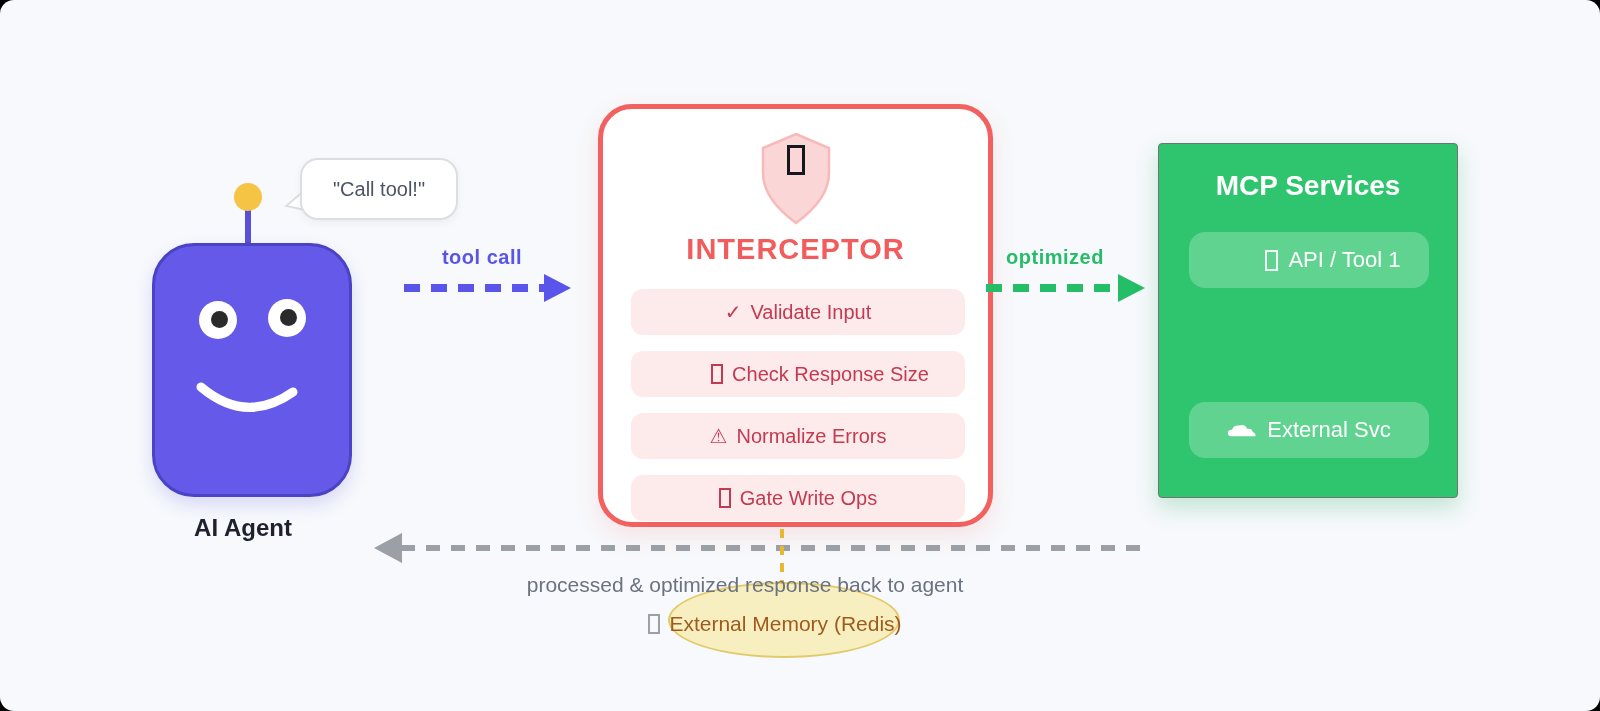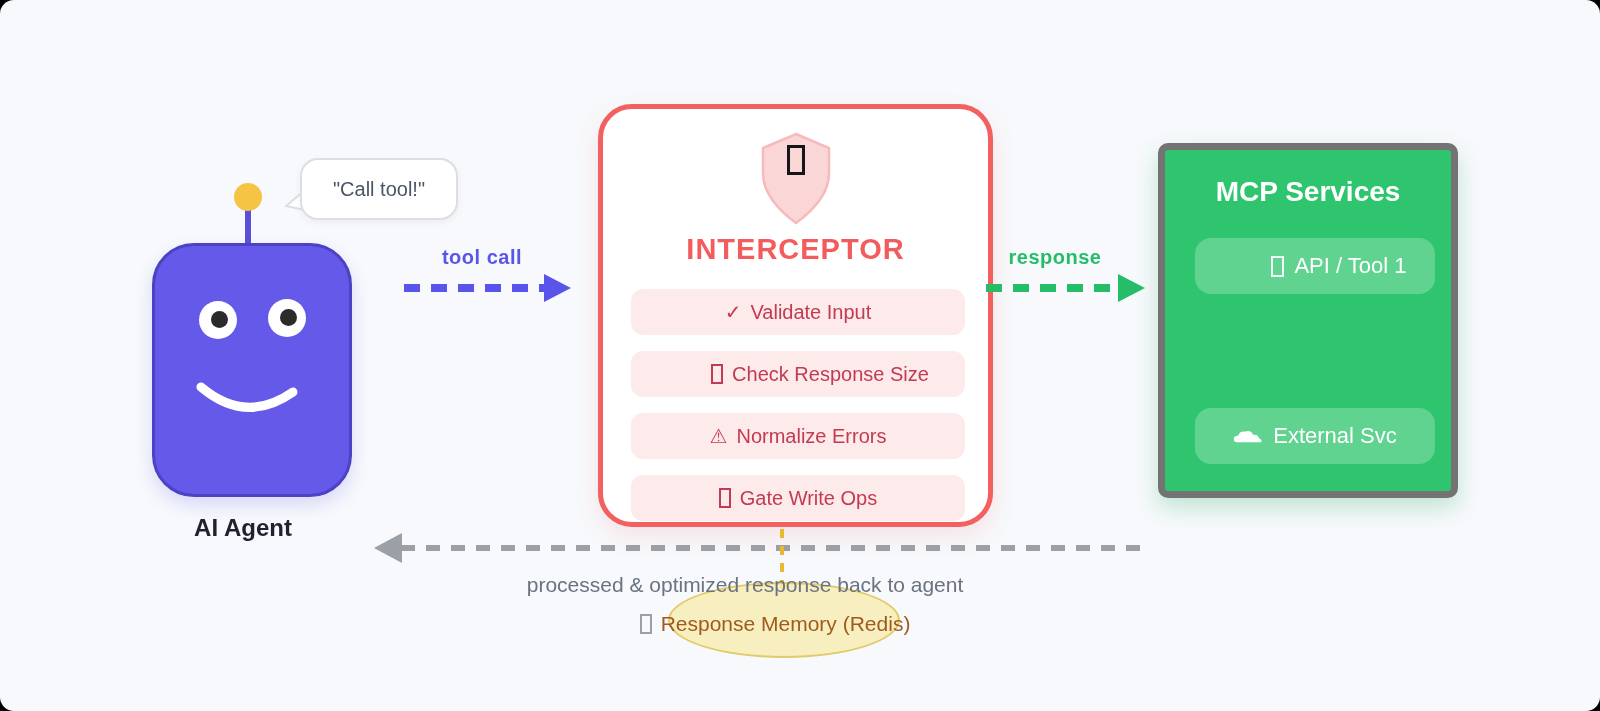--- a/index.html
+++ b/index.html
@@ -37,21 +37,21 @@
   
   .interceptor{position:absolute;left:598px;top:104px;width:395px;height:423px;background:#fff;border:5px solid #f2605f;border-radius:34px;box-shadow:0 10px 24px rgba(242,96,95,.14);}
   .shield-wrap{position:absolute;left:50%;top:22px;transform:translateX(-50%);width:76px;height:96px;}
   .shield-tofu{position:absolute;left:50%;top:36px;transform:translateX(-50%);width:18px;height:30px;border:3px solid #15171c;background:transparent;}
   .interceptor-title{position:absolute;left:0;top:124px;width:100%;text-align:center;font-size:29px;font-weight:bold;letter-spacing:1px;color:#f25c5c;}
   .iline{position:absolute;left:28px;width:334px;height:46px;background:#fdeaea;border-radius:12px;display:flex;align-items:center;justify-content:center;font-size:20px;color:#c43a52;gap:9px;}
   .iline .glyph{font-size:20px;}
   .tofu{display:inline-block;width:12px;height:20px;border:2px solid currentColor;}
 
   
-  .mcp{position:absolute;left:1158px;top:143px;width:300px;height:355px;background:#2fc56f;border:7px solid #737373;border-radius:10px;box-shadow:0 10px 22px rgba(35,166,91,.25);}
+  .mcp{position:absolute;left:1158px;top:143px;width:300px;height:355px;background:#2fc56f;border:1px solid #737373;border-radius:4px;box-shadow:0 10px 22px rgba(35,166,91,.25);}
   .mcp-title{position:absolute;left:0;top:26px;width:100%;text-align:center;font-size:28px;font-weight:bold;color:#fff;}
   .mline{position:absolute;left:30px;width:240px;height:56px;background:rgba(255,255,255,.24);border-radius:16px;display:flex;align-items:center;justify-content:center;font-size:22px;color:#fff;gap:10px;}
   .mline .tofu{width:13px;height:21px;border-color:rgba(255,255,255,.92);}
 
   
   .resp-text{position:absolute;left:380px;top:573px;width:730px;text-align:center;font-size:21px;color:#6b7280;z-index:3;}
   .memory-ellipse{position:absolute;left:668px;top:582px;width:232px;height:76px;border-radius:50%;background:rgba(247,237,180,.85);border:2px solid #e2ca6a;z-index:1;}
   .memory-label{position:absolute;left:550px;top:612px;width:450px;text-align:center;font-size:21px;color:#a05a1e;z-index:3;display:flex;align-items:center;justify-content:center;gap:9px;}
   .memory-label .tofu{color:#9aa0a6;}
 </style>
@@ -101,21 +101,21 @@
     <div class="iline" style="top:304px;">
       <span class="glyph">⚠</span>
       <span>Normalize Errors</span>
     </div>
     <div class="iline" style="top:366px;">
       <span class="tofu"></span>
       <span>Gate Write Ops</span>
     </div>
   </div>
 
-  <div class="flow-label label-validated">response</div>
+  <div class="flow-label label-validated">optimized</div>
   <div class="dash-h dash-green"></div>
   <div class="head-green"></div>
 
   <div class="mcp">
     <div class="mcp-title">MCP Services</div>
     <div class="mline" style="top:88px;padding-left:48px;">
       <span class="tofu"></span>
       <span>API / Tool 1</span>
     </div>
     <div class="mline" style="top:246px;margin-top:12px;">
@@ -127,16 +127,16 @@
   </div>
 
   <div class="head-gray"></div>
   <div class="dash-gray"></div>
   <div class="dash-yellow"></div>
 
   <div class="memory-ellipse"></div>
   <div class="resp-text">processed &amp; optimized response back to agent</div>
   <div class="memory-label">
     <span class="tofu"></span>
-    <span>Response Memory (Redis)</span>
+    <span>External Memory (Redis)</span>
   </div>
 
 </div>
 
 </body></html>

